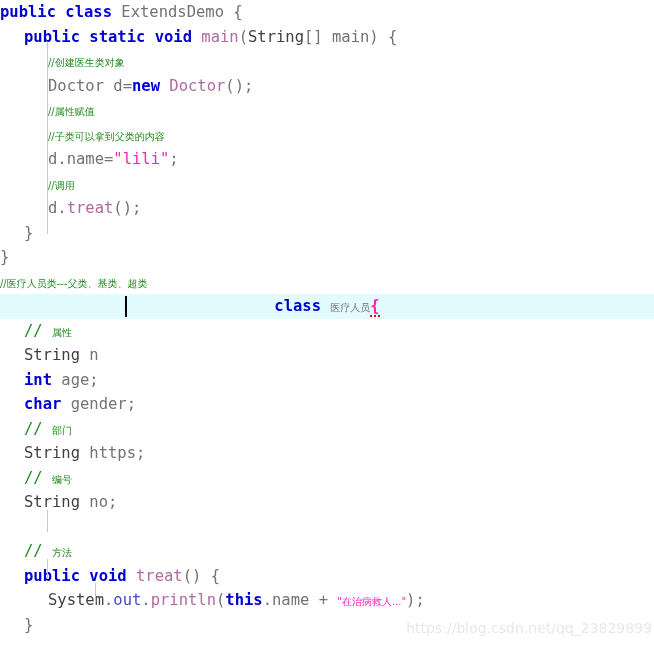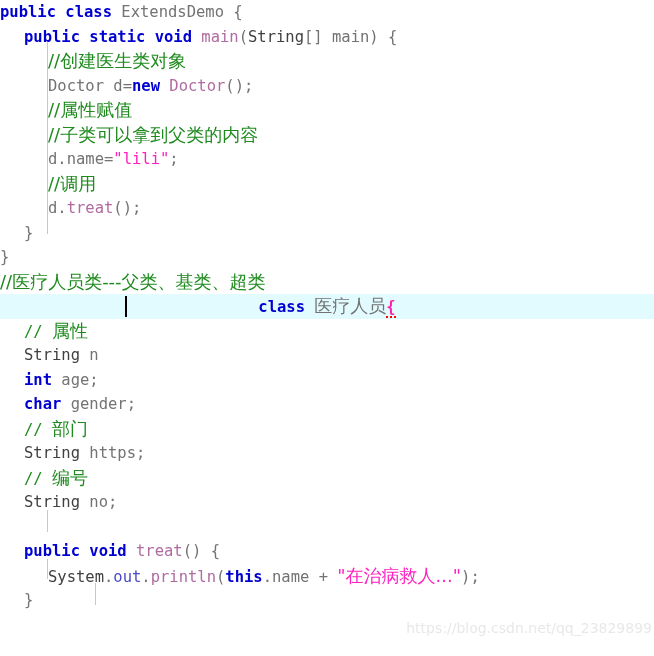--- a/index.html
+++ b/index.html
@@ -41,21 +41,21 @@
   .plain     { color: #737373; }
   .cmt       { color: #1f8b1f; }
   .str       { color: #ff20c0; }
   .method    { color: #b06ba0; }
   .field     { color: #4a4ac8; }
   .err       {
     color: #ff20b0;
     font-weight: bold;
     border-bottom: 2px dotted #ff0000;
   }
-  .cn        { font-family: "DejaVu Sans", "Liberation Sans", sans-serif; font-size: 18px; }
+  .cn        { font-family: "DejaVu Sans", "Liberation Sans", sans-serif; font-size: 10px; }
 
   
   .guide {
     position: absolute;
     width: 1px;
     background: #c8c8c8;
   }
   
   #caret {
     position: absolute;
@@ -92,20 +92,21 @@
       <div class="line highlight"><span style="display: inline-block; width: 0px;"></span><span class="kw">class</span><span class="plain"> </span><span class="plain cn">医疗人员</span><span class="err">{</span></div>
       <div class="line"><span style="display: inline-block; width: 24px;"></span><span class="cmt">// </span><span class="cmt cn">属性</span></div>
       <div class="line"><span style="display: inline-block; width: 24px;"></span><span class="type">String</span><span class="plain"> n</span></div>
       <div class="line"><span style="display: inline-block; width: 24px;"></span><span class="kw">int</span><span class="plain"> age;</span></div>
       <div class="line"><span style="display: inline-block; width: 24px;"></span><span class="kw">char</span><span class="plain"> gender;</span></div>
       <div class="line"><span style="display: inline-block; width: 24px;"></span><span class="cmt">// </span><span class="cmt cn">部门</span></div>
       <div class="line"><span style="display: inline-block; width: 24px;"></span><span class="type">String</span><span class="plain"> https;</span></div>
       <div class="line"><span style="display: inline-block; width: 24px;"></span><span class="cmt">// </span><span class="cmt cn">编号</span></div>
       <div class="line"><span style="display: inline-block; width: 24px;"></span><span class="type">String</span><span class="plain"> no;</span></div>
       <div class="line"><span style="display: inline-block; width: 24px;"></span></div>
+      <div class="line"><span style="display: inline-block; width: 24px;"></span><span class="cmt">// </span><span class="cmt cn">方法</span></div>
       <div class="line"><span style="display: inline-block; width: 24px;"></span><span class="kw">public</span><span class="plain"> </span><span class="kw">void</span><span class="plain"> </span><span class="method">treat</span><span class="plain">() {</span></div>
       <div class="line"><span style="display: inline-block; width: 48px;"></span><span class="type">System</span><span class="plain">.</span><span class="field">out</span><span class="plain">.</span><span class="method">println</span><span class="plain">(</span><span class="kw">this</span><span class="plain">.name + </span><span class="str cn">"在治病救人..."</span><span class="plain">);</span></div>
       <div class="line"><span style="display: inline-block; width: 24px;"></span><span class="plain">}</span></div>
       <div class="line"><span style="display: inline-block; width: 0px;"></span></div>
     </div>
   <div id="guides">
       <div class="guide" style="left: 47px; top: 42px; height: 192px;"></div>
       <div class="guide" style="left: 47px; top: 510px; height: 22px;"></div>
       <div class="guide" style="left: 47px; top: 559px; height: 20px;"></div>
       <div class="guide" style="left: 95px; top: 583px; height: 22px;"></div>

